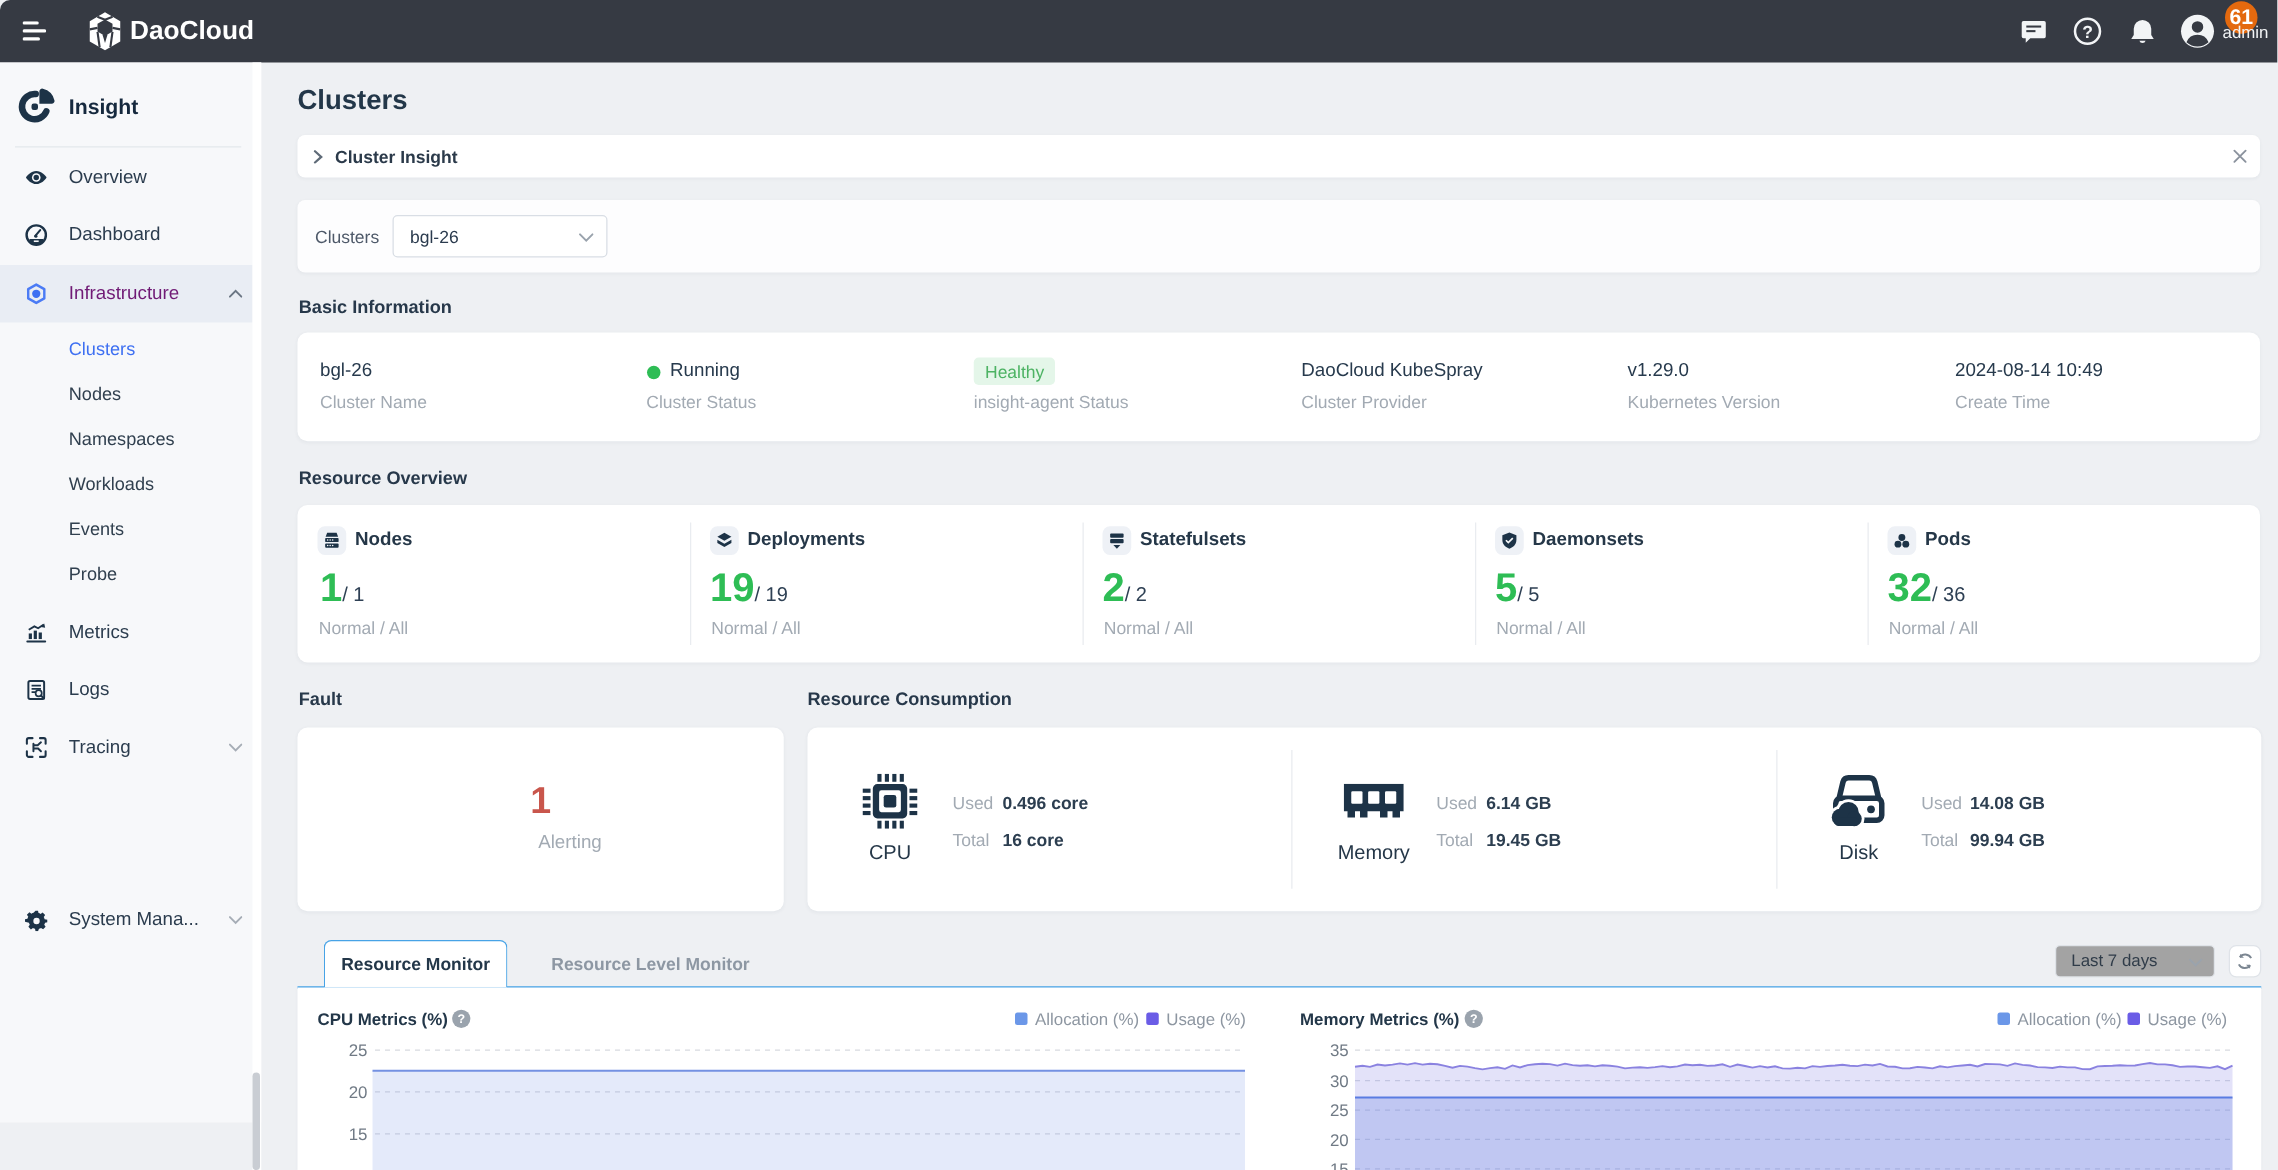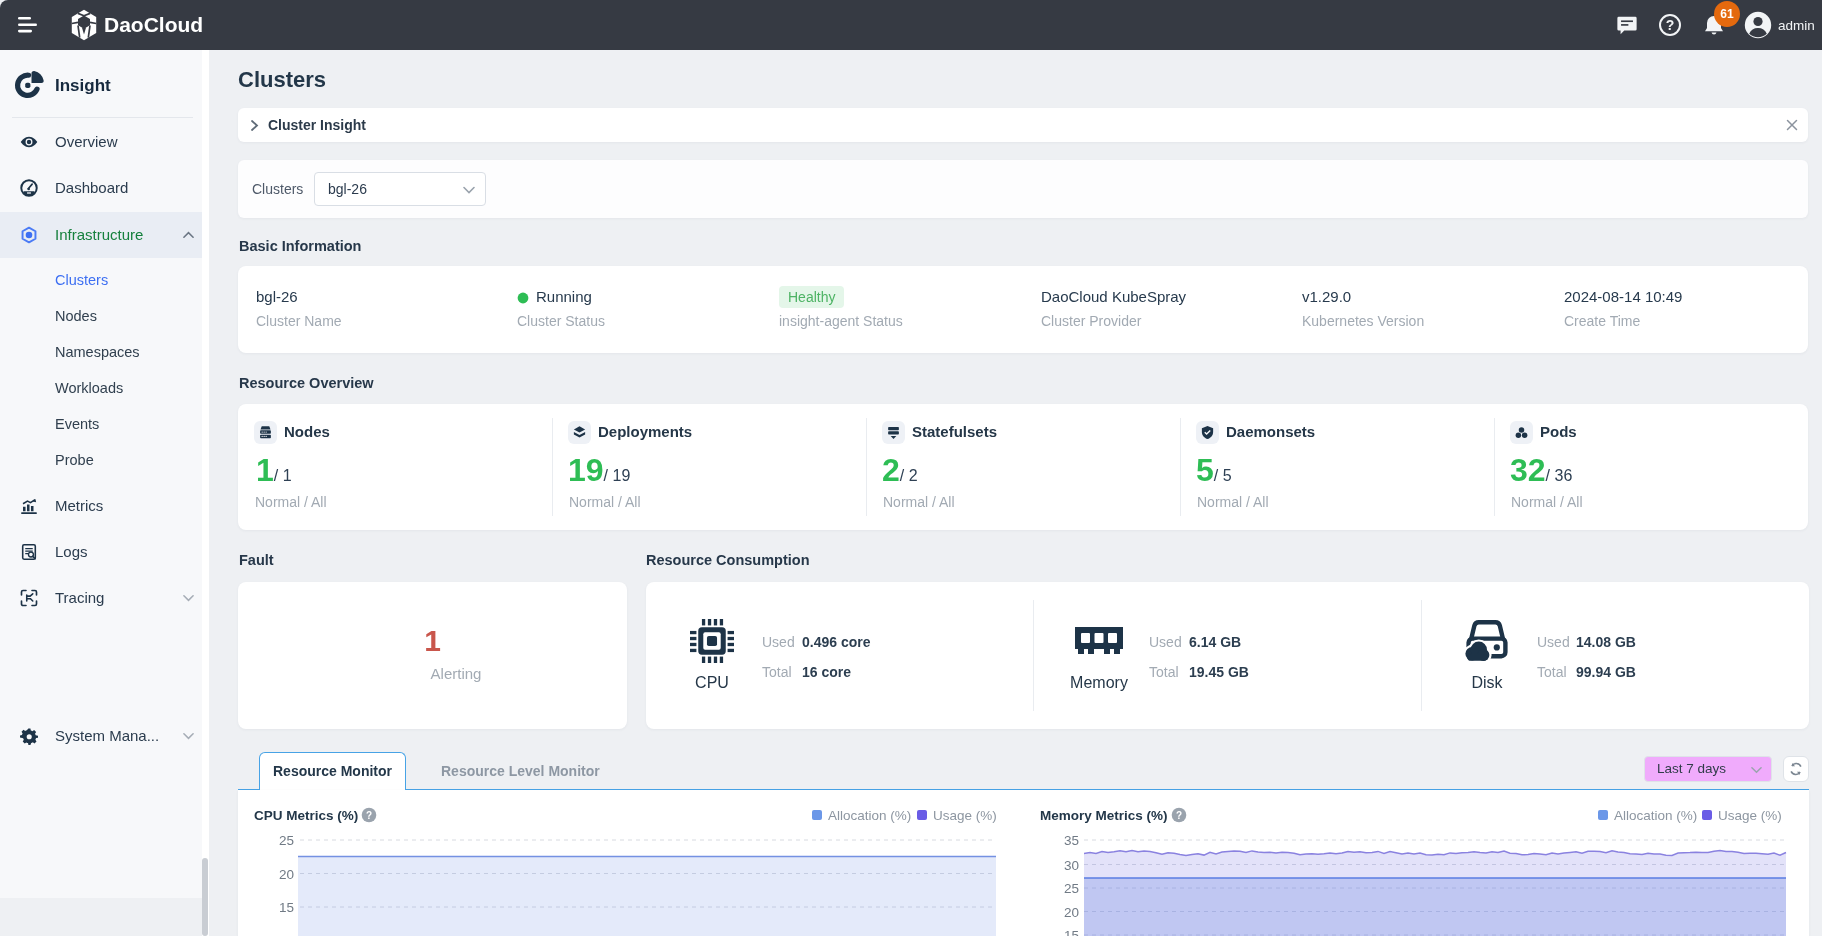--- a/index.html
+++ b/index.html
@@ -14,21 +14,21 @@
 #sidebar { position:absolute; left:0; top:50px; width:209px; height:848px; background:#f7f8fa; }
 #sidebar .track { position:absolute; right:0px; top:0; width:7px; height:886px; background:#ffffff; }
 #sidebar .thumb { position:absolute; right:1px; top:808px; width:6px; height:78px; background:#c9cdd3; border-radius:3px; }
 .side-head { position:absolute; left:0; top:0; width:202px; height:67px; }
 .side-head .t { position:absolute; left:55px; top:26px; font-size:17px; font-weight:bold; color:#16293e; }
 .side-div { position:absolute; left:12px; top:67px; width:181px; height:1px; background:#e4e7ec; }
 .mitem { position:absolute; left:0; width:202px; height:46px; }
 .mitem .lbl { position:absolute; left:55px; top:14px; font-size:15px; color:#2b3c4e; }
 .mitem .ic { position:absolute; left:20px; top:14px; width:18px; height:18px; }
 .mitem.hl { background:#e9edf4; }
-.mitem.hl .lbl { color:#15803d; }
+.mitem.hl .lbl { color:#701a75; }
 .sub { position:absolute; left:55px; width:140px; height:36px; line-height:36px; font-size:14.5px; color:#31404f; }
 .sub.on { color:#3d6ff2; }
 .chev { position:absolute; left:183px; top:19px; width:11px; height:8px; }
 
 #main { position:absolute; left:209px; top:50px; width:1613px; height:886px; }
 .card { position:absolute; background:#fff; border-radius:8px; box-shadow:0 1px 3px rgba(40,50,70,0.05); }
 h1.pagetitle { position:absolute; left:29px; top:17px; font-size:22px; font-weight:bold; color:#233749; }
 .seclbl { position:absolute; left:30px; font-size:14.5px; font-weight:bold; color:#27384a; }
 
 .bi-val { position:absolute; top:22px; font-size:15px; color:#273a4d; }
@@ -75,21 +75,21 @@
 
   <svg class="abs" style="left:1658px;top:13px" width="24" height="24" viewBox="0 0 24 24">
     <circle cx="12" cy="12" r="10" fill="none" stroke="#f2f4f6" stroke-width="2"></circle>
     <text x="12" y="17" text-anchor="middle" font-size="14" font-weight="bold" fill="#f2f4f6" font-family="Liberation Sans">?</text>
   </svg>
 
   <svg class="abs" style="left:1702px;top:14px" width="24" height="24" viewBox="0 0 24 24">
     <path fill="#f2f4f6" d="M12 2 a7 7 0 0 1 7 7 v5 l2 3.2 H3 L5 14 V9 a7 7 0 0 1 7-7 z"></path>
     <path fill="#f2f4f6" d="M9.5 18.5 a2.6 2.6 0 0 0 5 0 z"></path>
   </svg>
-  <div class="abs" style="left:1714px;top:1px;min-width:26px;height:26px;background:#e4690e;border-radius:13px;color:#fff;font-size:12px;font-weight:bold;text-align:center;line-height:26px;">61</div>
+  <div class="abs" style="left:1780px;top:1px;min-width:26px;height:26px;background:#e4690e;border-radius:13px;color:#fff;font-size:17px;font-weight:bold;text-align:center;line-height:26px;">61</div>
 
   <svg class="abs" style="left:1744px;top:11px" width="28" height="28" viewBox="0 0 28 28">
     <circle cx="14" cy="14" r="13.2" fill="#f2f4f6"></circle>
     <circle cx="14" cy="10.5" r="4.6" fill="#363a43"></circle>
     <path fill="#363a43" d="M5.2 22.8 a9.5 9.5 0 0 1 17.6 0 a13.2 13.2 0 0 1 -17.6 0 z"></path>
   </svg>
   <div class="admin">admin</div>
 </div>
 
 <div id="sidebar">
@@ -376,21 +376,21 @@
     <div class="abs rc-used" style="left:930px;top:52px;font-weight:bold;color:#2c3e50;">14.08 GB</div>
     <div class="abs rc-used" style="left:891px;top:82px;color:#a2aab3;">Total</div>
     <div class="abs rc-used" style="left:930px;top:82px;font-weight:bold;color:#2c3e50;">99.94 GB</div>
   </div>
 
   <div class="abs" style="left:29px;top:739px;width:1571px;height:1.5px;background:#47a3e6;"></div>
   <div class="abs" style="left:50px;top:702px;width:147px;height:38px;background:#fff;border:1.5px solid #47a3e6;border-bottom:none;border-radius:6px 6px 0 0;">
     <div style="text-align:center;margin-top:10px;font-size:14px;font-weight:bold;color:#233749;">Resource Monitor</div>
   </div>
   <div class="abs" style="left:232px;top:713px;font-size:14px;font-weight:bold;color:#8d97a3;">Resource Level Monitor</div>
-  <div class="abs" style="left:1435px;top:706px;width:128px;height:26px;background:#f0abfc;border:1px solid #dfe3e8;border-radius:4px;">
+  <div class="abs" style="left:1435px;top:706px;width:128px;height:26px;background:#a3a3a3;border:1px solid #dfe3e8;border-radius:4px;">
     <div class="abs" style="left:12px;top:4px;font-size:13.5px;color:#303c49;">Last 7 days</div>
     <svg class="abs" style="left:106px;top:9px" width="11" height="8" viewBox="0 0 12 8">
         <path d="M1 1.5 L6 6.5 L11 1.5" stroke="#9aa3ad" stroke-width="1.6" fill="none" stroke-linecap="round"></path>
       </svg>
   </div>
   <div class="abs" style="left:1574px;top:706px;width:26px;height:26px;background:#fff;border:1px solid #dfe3e8;border-radius:6px;">
     <svg class="abs" style="left:5px;top:5px" width="14" height="14" viewBox="0 0 16 16">
       <path d="M13.6 5.2 A6 6 0 0 0 3.2 4.4" stroke="#7c8792" stroke-width="1.8" fill="none"></path>
       <path d="M2.4 10.8 a6 6 0 0 0 10.4 0.8" stroke="#7c8792" stroke-width="1.8" fill="none"></path>
       <path d="M3.4 1.2 v3.6 h3.6 z" fill="#7c8792"></path>

